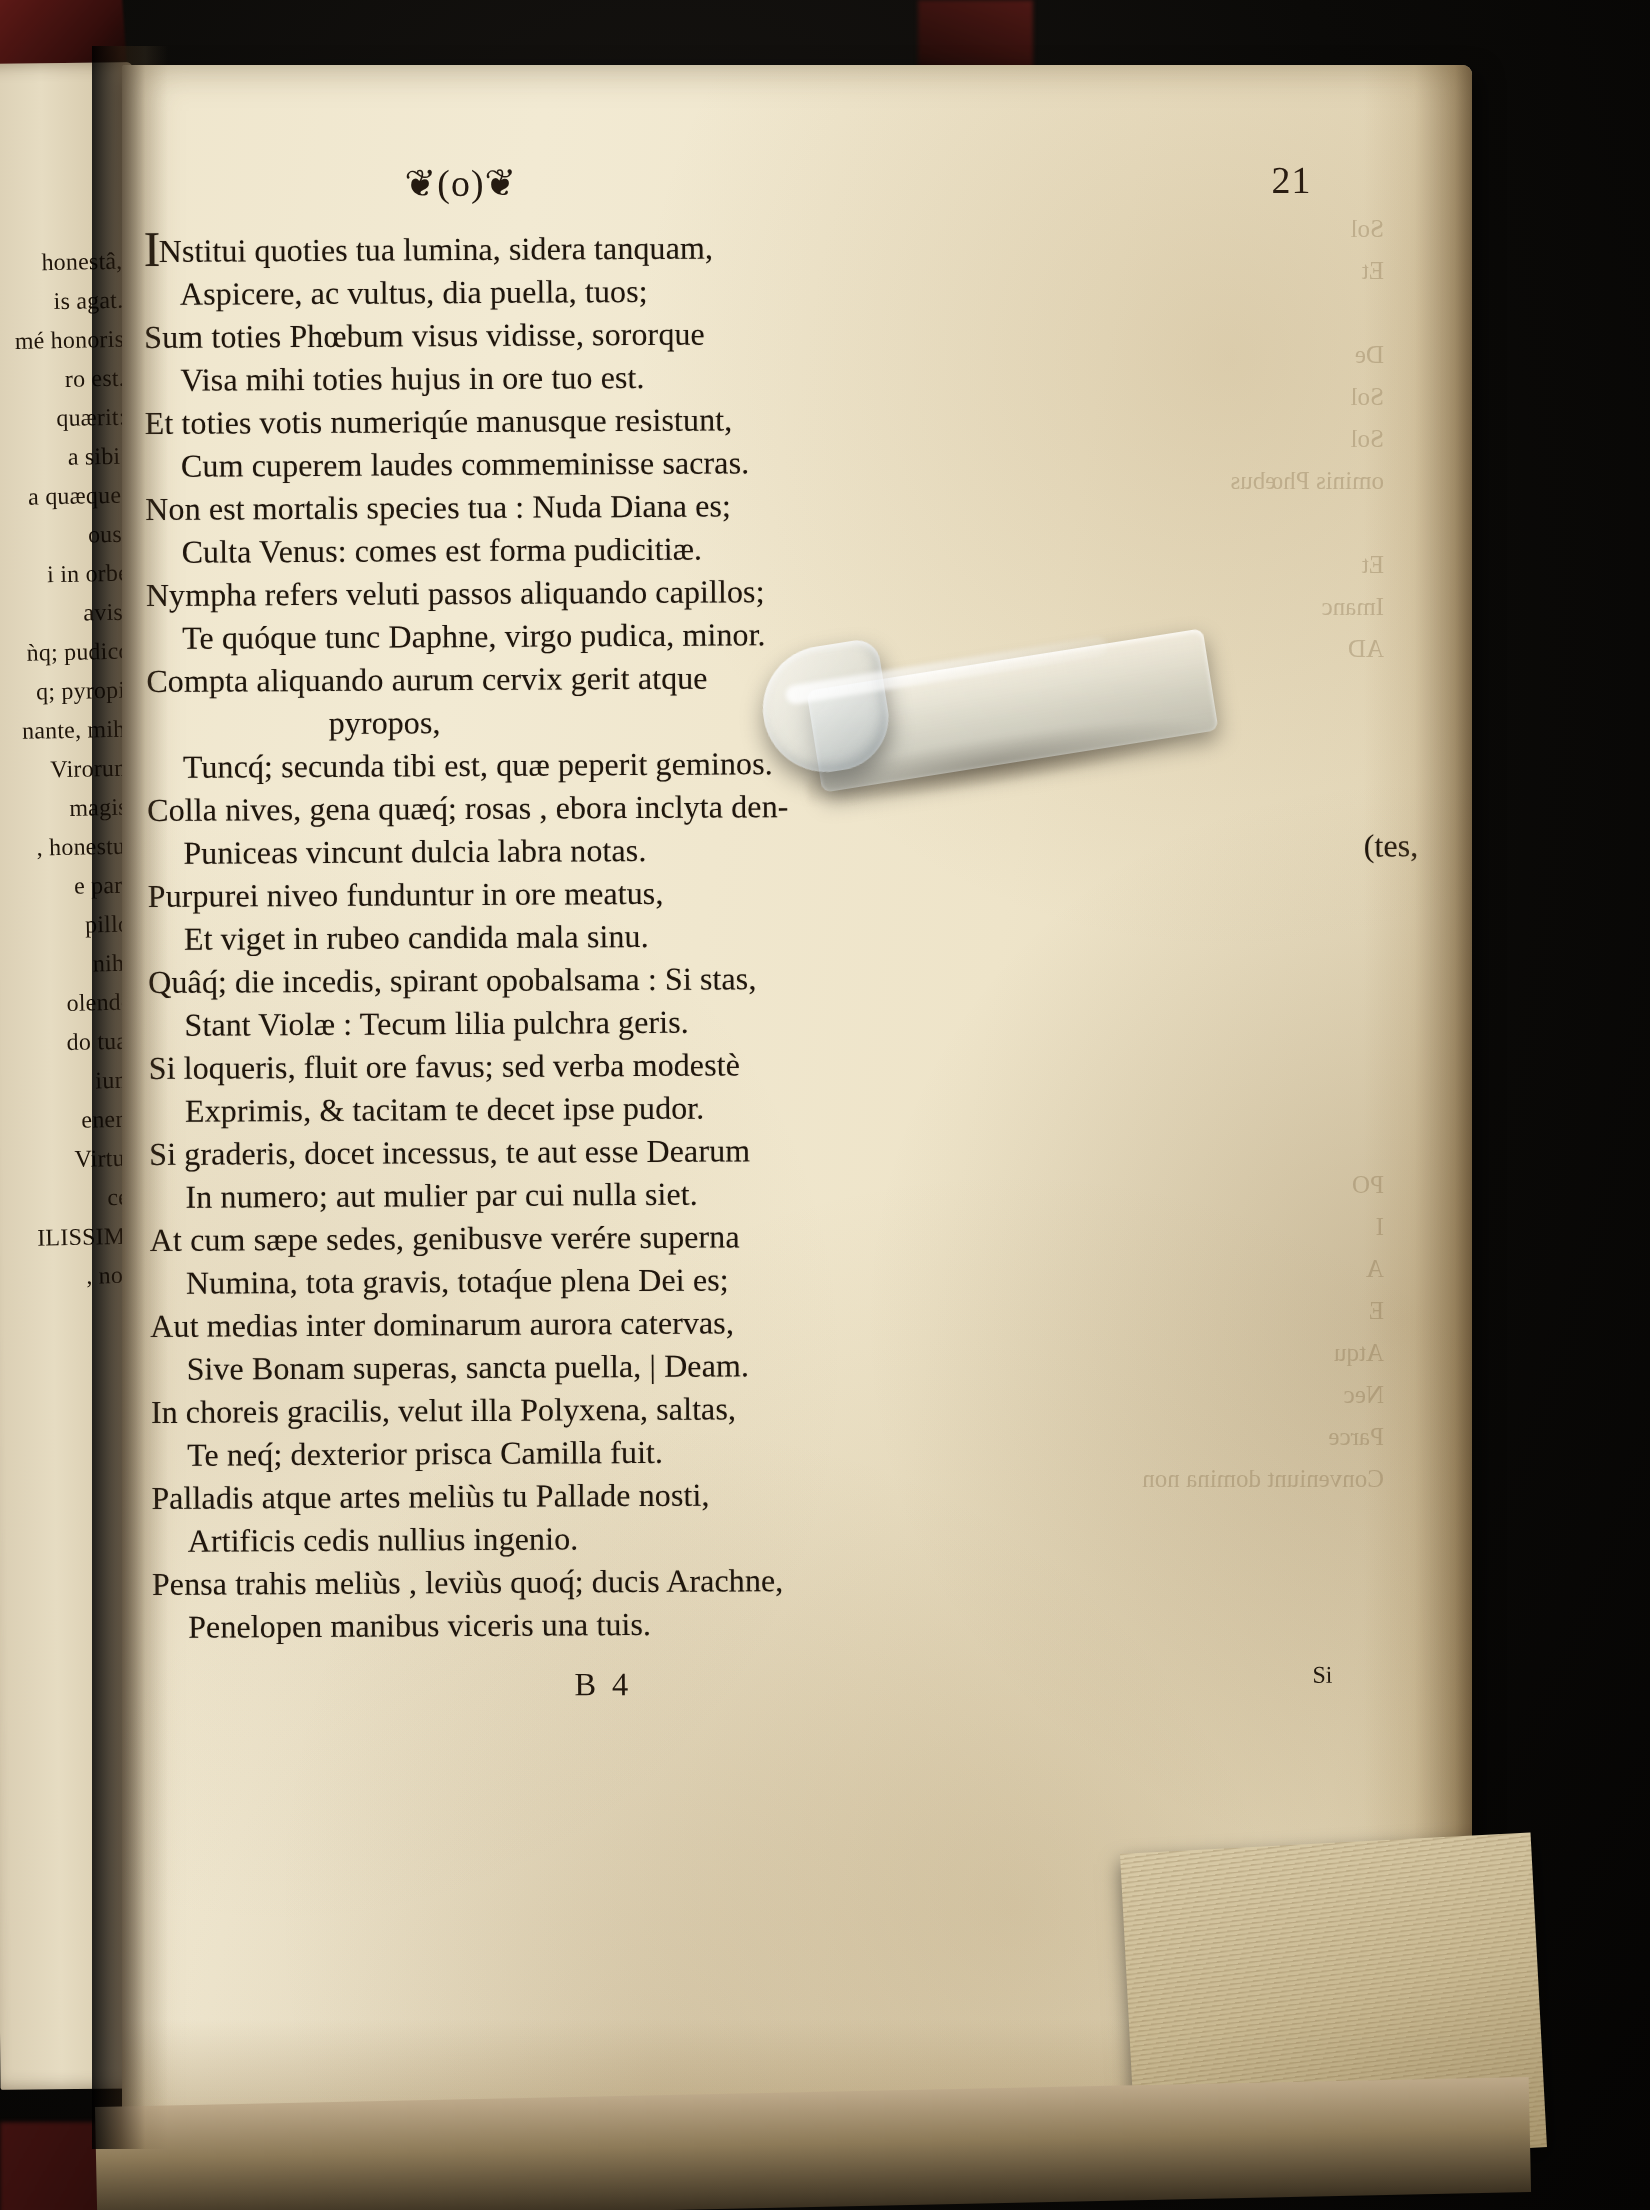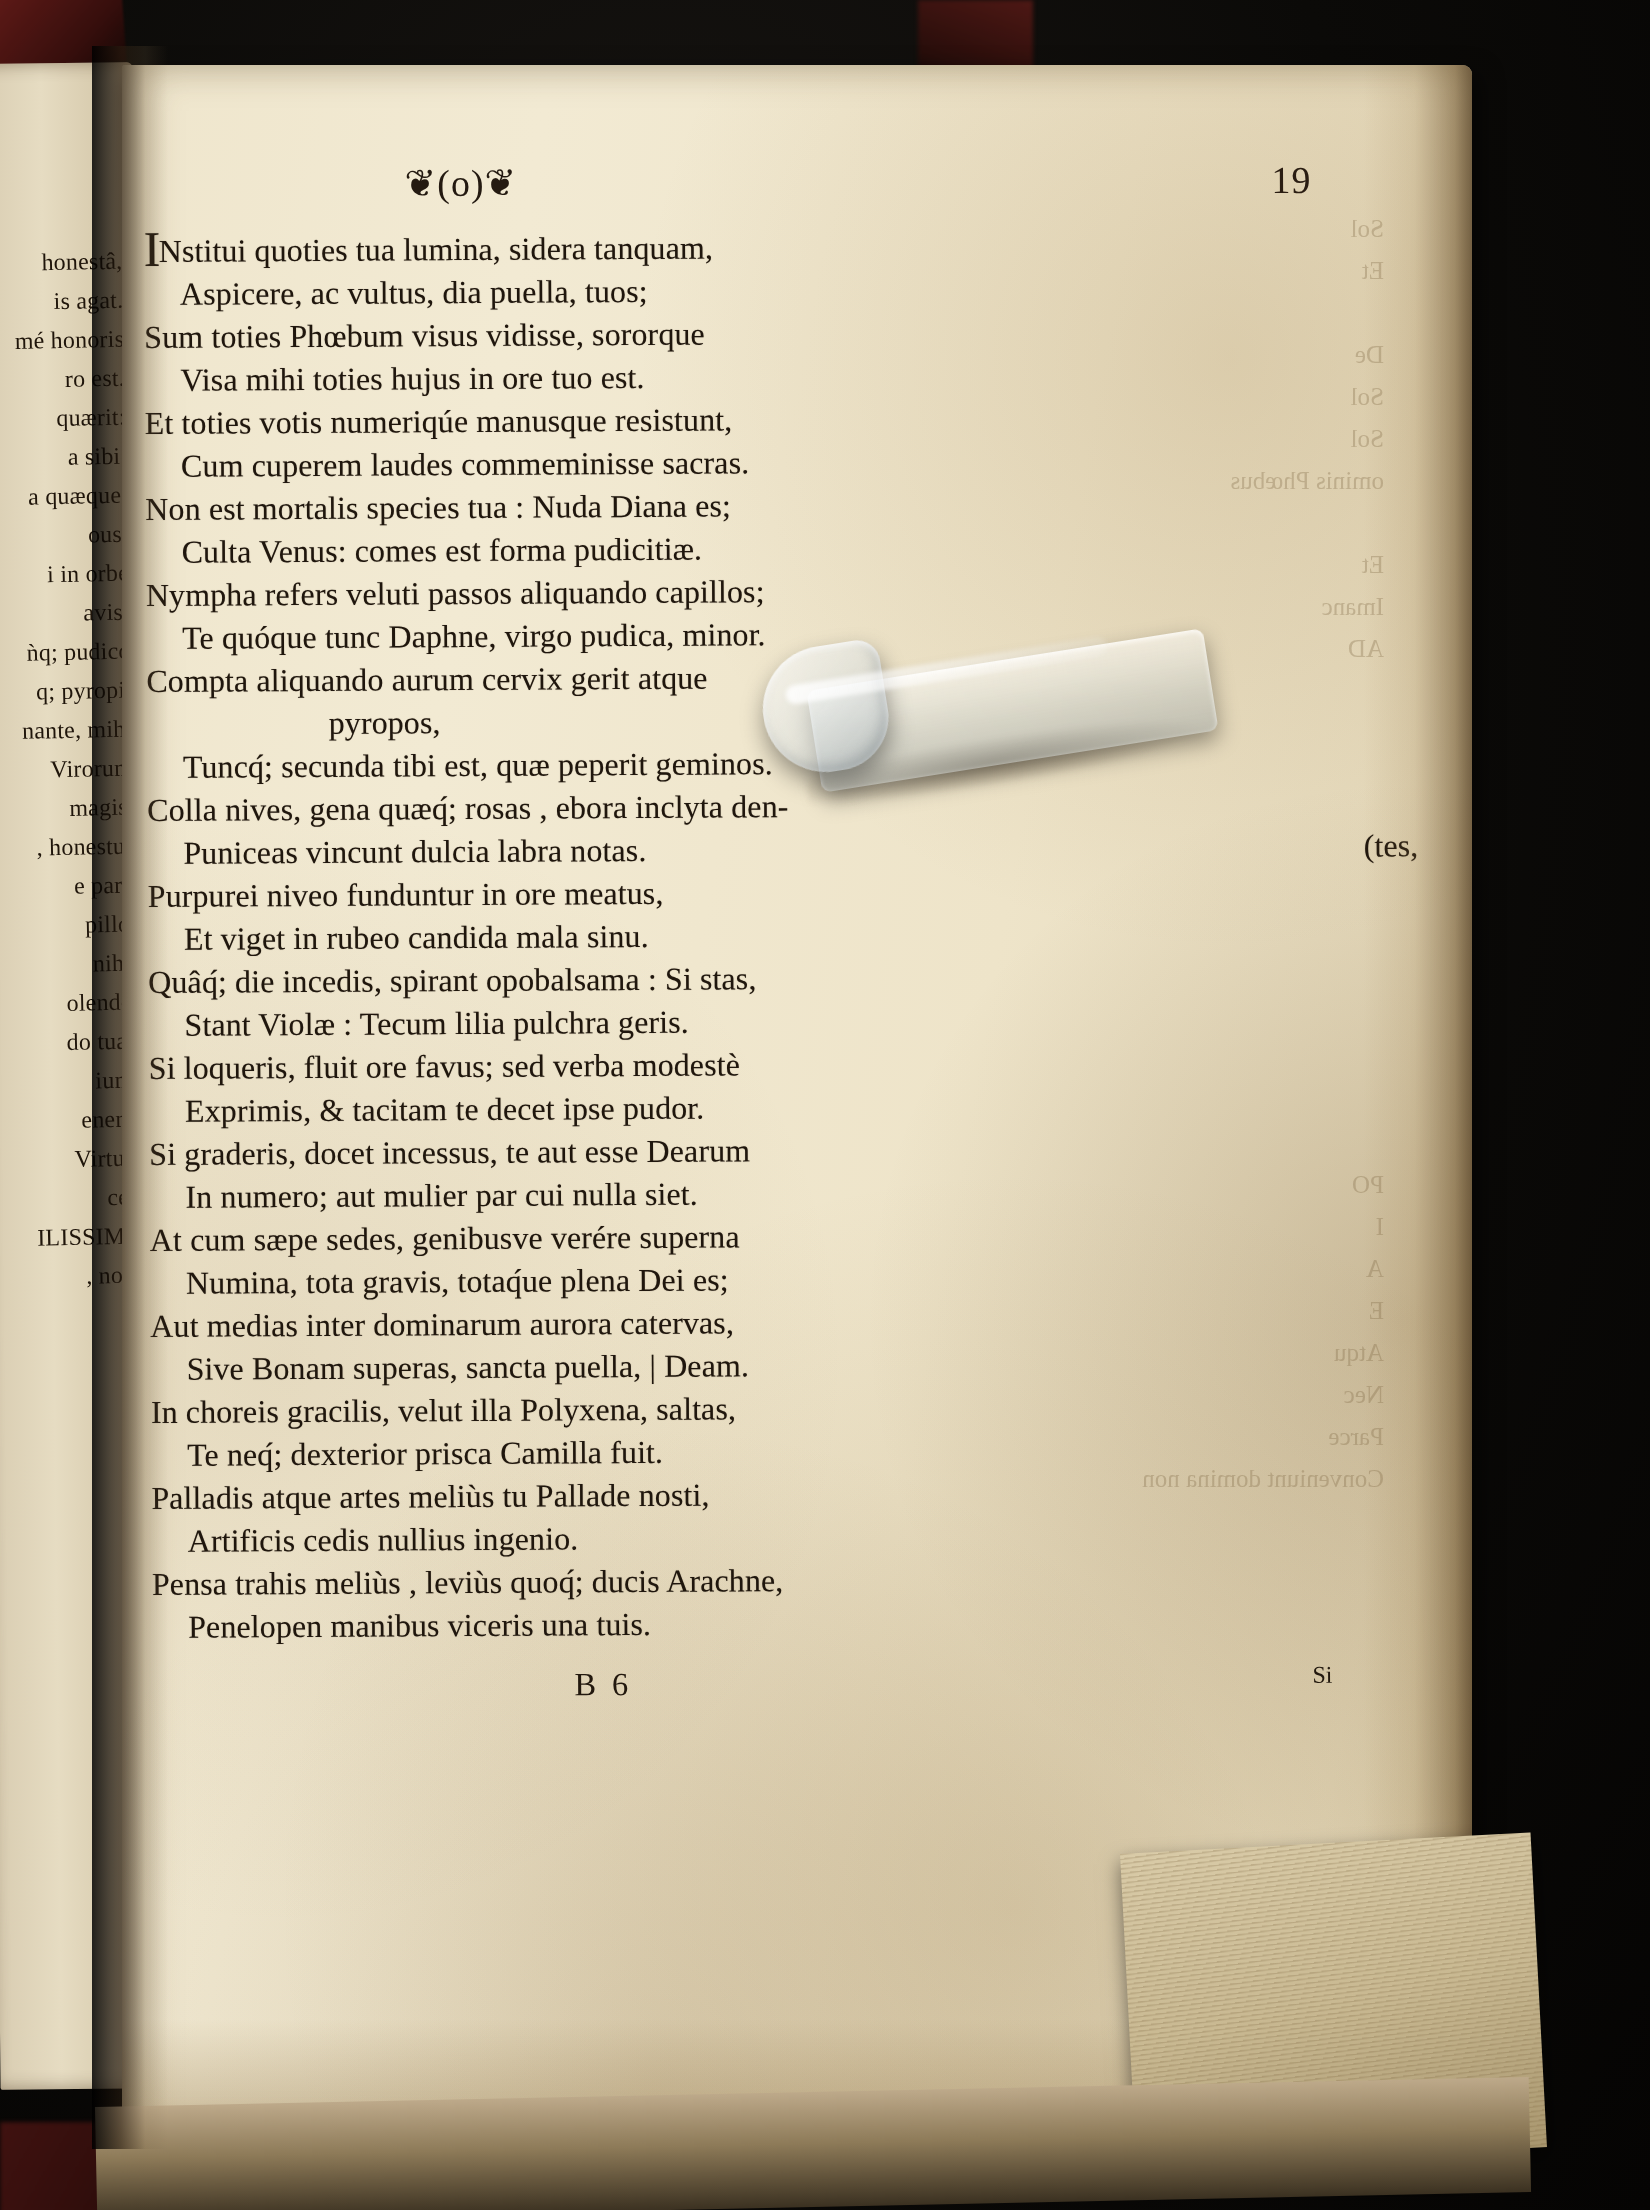--- a/index.html
+++ b/index.html
@@ -375,21 +375,21 @@
 I
 A
 E
 Atqu
 Nec
 Parce
 Conveniunt domina non</div>
 
       <div class="content">
         <div class="ornament">❦(o)❦</div>
-        <div class="folio">19</div>
+        <div class="folio">21</div>
 
         <div class="poem" id="poem">
             <div class="ln"><span class="dropcap">I</span><span>Nstitui quoties tua lumina, sidera tanquam,</span></div>
             <div class="ln ind">Aspicere, ac vultus, dia puella, tuos;</div>
             <div class="ln">Sum toties Phœbum visus vidisse, sororque</div>
             <div class="ln ind">Visa mihi toties hujus in ore tuo est.</div>
             <div class="ln">Et toties votis numeriqúe manusque resistunt,</div>
             <div class="ln ind">Cum cuperem laudes commeminisse sacras.</div>
             <div class="ln">Non est mortalis species tua : Nuda Diana es;</div>
             <div class="ln ind">Culta Venus: comes est forma pudicitiæ.</div>
@@ -413,21 +413,21 @@
             <div class="ln">Aut medias inter dominarum aurora catervas,</div>
             <div class="ln ind">Sive Bonam superas, sancta puella, | Deam.</div>
             <div class="ln">In choreis gracilis, velut illa Polyxena, saltas,</div>
             <div class="ln ind">Te neq́; dexterior prisca Camilla fuit.</div>
             <div class="ln">Palladis atque artes meliùs tu Pallade nosti,</div>
             <div class="ln ind">Artificis cedis nullius ingenio.</div>
             <div class="ln">Pensa trahis meliùs , leviùs quoq́; ducis Arachne,</div>
             <div class="ln ind">Penelopen manibus viceris una tuis.</div>
           </div>
 
-        <div class="sig" style="top: 1600px;">B 6</div>
+        <div class="sig" style="top: 1600px;">B 4</div>
         <div class="catch" style="top: 1600px;">Si</div>
       </div>
 
       <div class="edge-right"></div>
       <div class="edge-bottom"></div>
     </div>
 
     <div class="gutter"></div>
 
     <div class="textblock">

